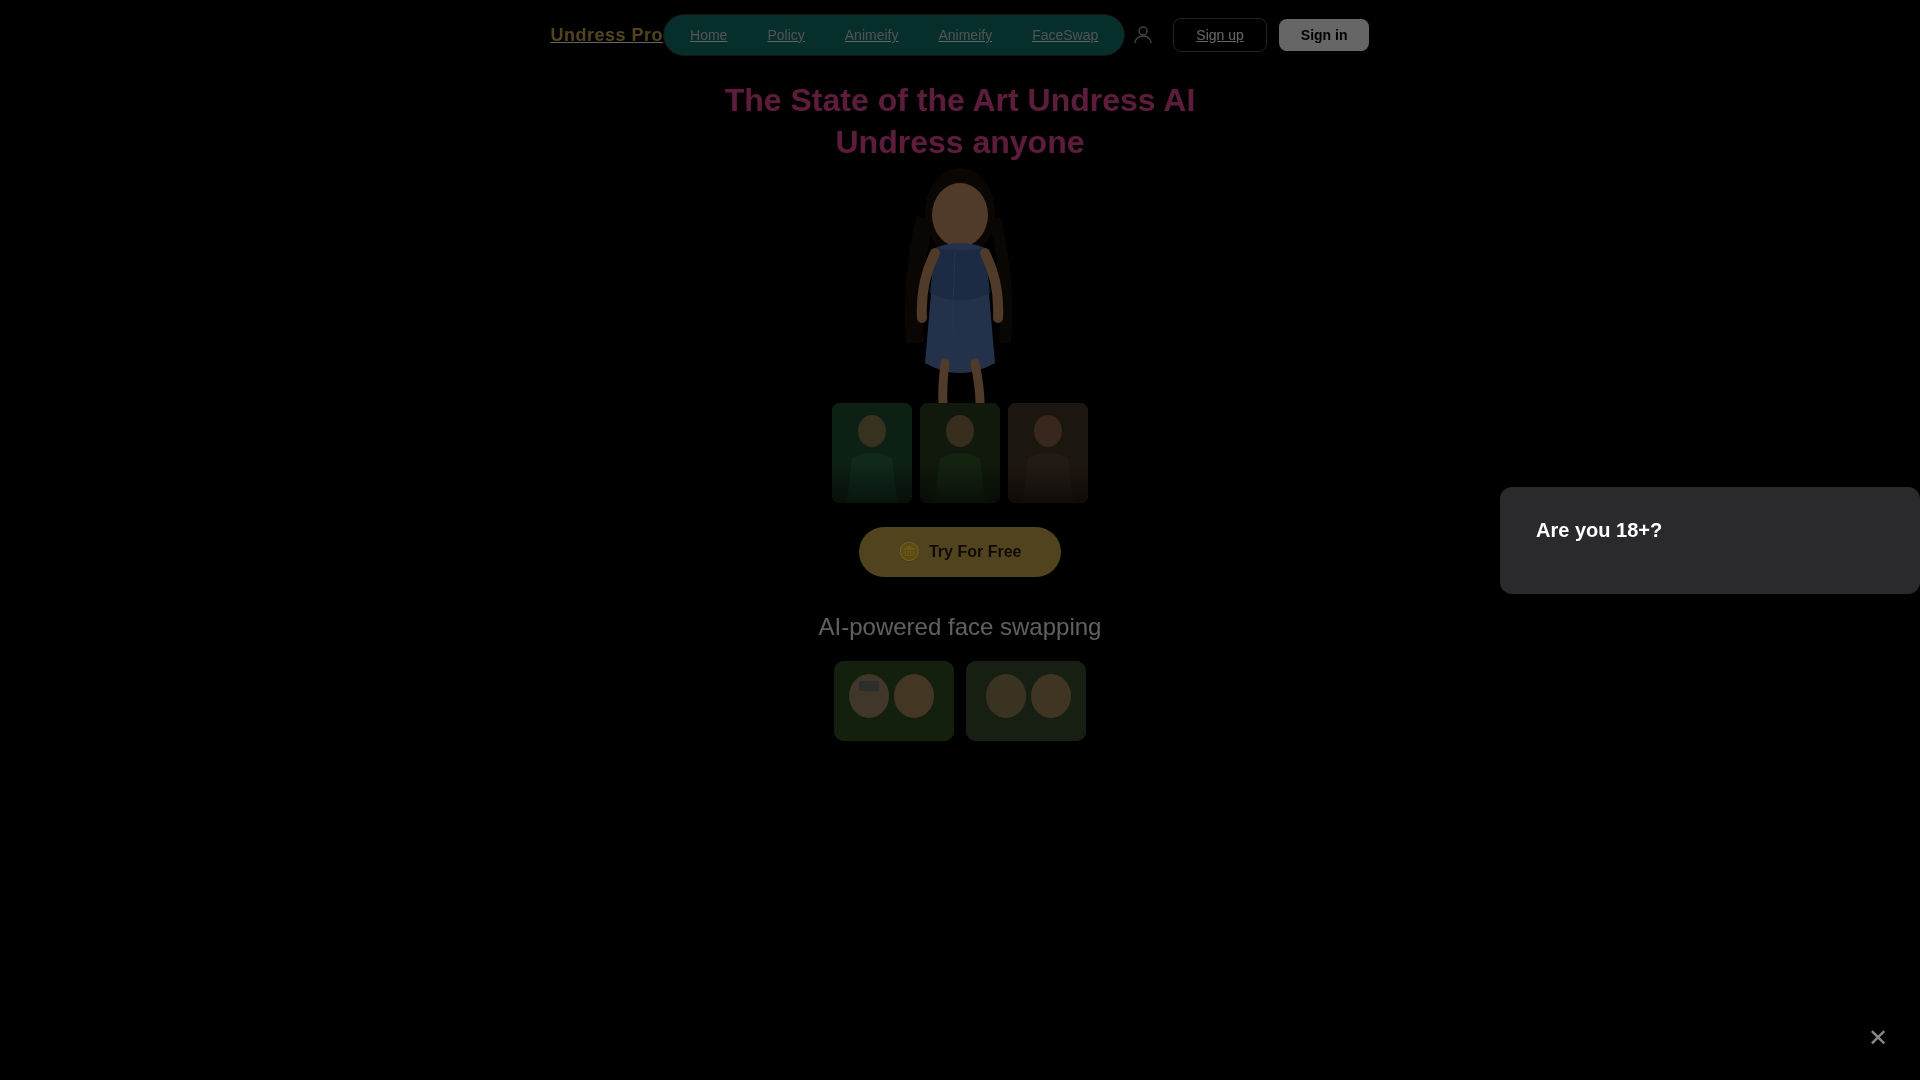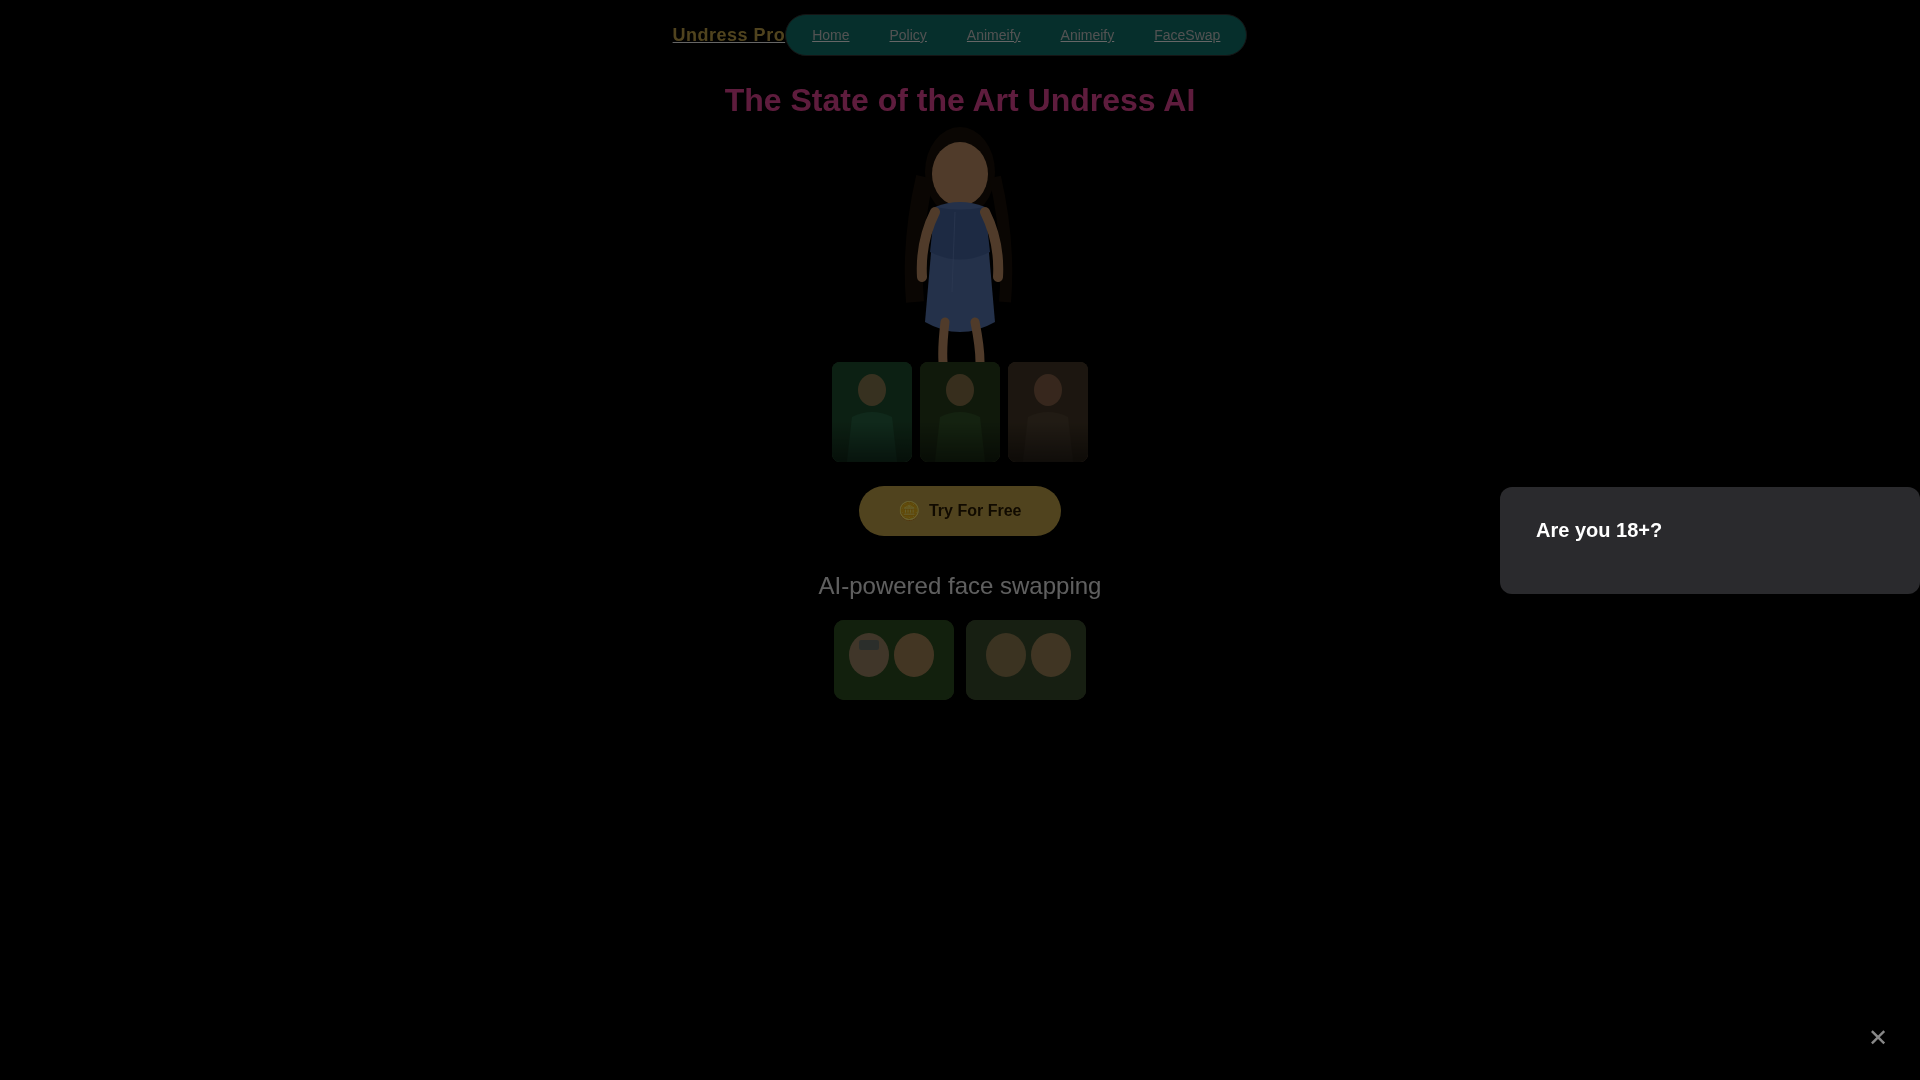--- a/index.html
+++ b/index.html
@@ -288,26 +288,37 @@
   <div class="brand">Undress Pro</div>
 
   <div class="nav-links">
     <div class="nav-link">Home</div>
     <div class="nav-link">Policy</div>
     <div class="nav-link">Animeify</div>
     <div class="nav-link">Animeify</div>
     <div class="nav-link">FaceSwap</div>
   </div>
 
+  <div class="nav-right">
+    <div class="user-icon">
+      <svg width="24" height="24" viewBox="0 0 24 24" fill="none" stroke="currentColor" stroke-width="1.5">
+        <circle cx="12" cy="8" r="4"></circle>
+        <path d="M4 20c0-4 3.6-7 8-7s8 3 8 7"></path>
+      </svg>
+    </div>
+    <button class="btn-signup">Sign up</button>
+    <button class="btn-signin">Sign in</button>
+  </div>
 </nav>
 
 <div class="main-content">
   <div class="hero-title">
     <h1>
       <span>The State of the Art Undress AI</span><br>
+      <span>Undress anyone</span>
     </h1>
   </div>
 
   <div class="hero-image-wrapper">
     <div style="position:relative; width:200px; height:240px; display:flex; justify-content:center;">
 
       <svg width="160" height="240" viewBox="0 0 160 240" fill="none" xmlns="http://www.w3.org/2000/svg">
 
         <ellipse cx="80" cy="50" rx="35" ry="45" fill="#1a1008"></ellipse>
         <path d="M45 55 Q30 120 35 180" stroke="#1a1008" stroke-width="18" fill="none"></path>

